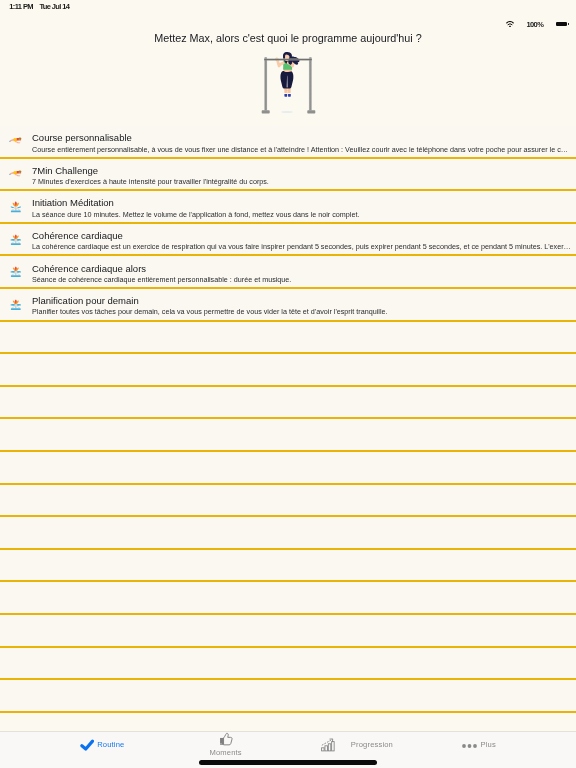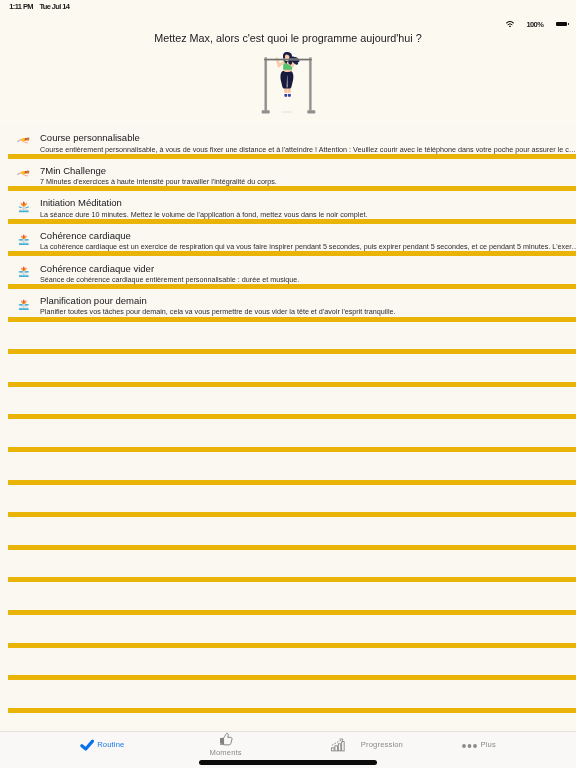--- a/index.html
+++ b/index.html
@@ -23,42 +23,42 @@
      background:#0d0d0d; border-radius:0 0.7px 0.7px 0; }
 
   
   .header { position:absolute; top:31.5px; left:0; width:576px; text-align:center;
       font-size:10.8px; line-height:12px; color:#1a1a1f; }
   .hero { position:absolute; top:48px; left:248px; width:82px; height:72px; }
   .hero svg { display:block; }
 
   
   .list { position:absolute; top:126px; left:0; width:576px; height:587px; background:#FAF8F0; }
-  .row { position:relative; height:32.6px; border-bottom:5px solid #eab308;margin-left:8px; }
+  .row { position:relative; height:32.6px; border-bottom:2px solid #eab308; }
   .row .ico { position:absolute; left:8.5px; top:5.5px; width:14px; height:14px; }
   .row .ico svg { display:block; width:14px; height:14px; }
   .row .ico[data-name="lotus-emoji-icon"] { left:9.6px; top:9.0px; width:11.6px; height:13.6px; }
   .row .ico[data-name="lotus-emoji-icon"] svg { width:11.6px; height:13.6px; }
   .row .ico[data-name="running-emoji-icon"] { left:8.6px; top:6.3px; width:13.5px; height:13.5px; }
   .row .ico[data-name="running-emoji-icon"] svg { width:13.5px; height:13.5px; }
   .row .title { position:absolute; left:32px; top:6.2px; font-size:9.5px; line-height:11px;
       color:#17171c; white-space:nowrap; }
   .row .sub { position:absolute; left:32px; top:18.5px; font-size:7.2px; line-height:9px; color:#2b2b30;
      white-space:nowrap; overflow:hidden; max-width:542px;text-align:center; }
   .row.empty { }
 
   
   .tabbar { position:absolute; left:0; top:731px; width:576px; height:37px; background:#F9F8F6;
     border-top:1px solid #e3e1d8; }
   .tabinner { position:absolute; left:0; top:0; width:495px; height:37px;text-align:right; }
   .tab { position:absolute; top:3px; width:125.5px; height:20px; display:flex;
          align-items:center; justify-content:center; gap:2.8px; }
   .tab:nth-child(1){ left:39.5px; }
   .tab:nth-child(2){ left:162.9px;flex-direction:column; }
-  .tab:nth-child(3){ left:304px;gap:16px; }
+  .tab:nth-child(3){ left:294px;gap:16px; }
   .tab:nth-child(4){ left:415.5px; }
   .tab span { font-size:7.6px; color:#8a8a8a; letter-spacing:0.15px; line-height:10px; }
   .tab.active span { color:#1677ef; }
   .tabico { flex:none; display:block; }
   .homebar { position:absolute; left:199px; top:760px; width:178px; height:4.5px; background:#0b0b0b; border-radius:3px; }
 </style>
 </head>
 <body>
 
 <div class="screen" data-name="app-screen">
@@ -251,21 +251,21 @@
               <path d="M6.2 6.6 c-1.5 -0.4 -3.1 -0.55 -4.3 -0.35 c-0.9 0.15 -1.4 0.5 -1.35 0.85 c0.05 0.4 0.7 0.7 1.6 0.85 c1.3 0.2 3.05 0.0 4.2 -0.55 Z" fill="#45B0DC"></path>
               <path d="M7.8 6.6 c1.5 -0.4 3.1 -0.55 4.3 -0.35 c0.9 0.15 1.4 0.5 1.35 0.85 c-0.05 0.4 -0.7 0.7 -1.6 0.85 c-1.3 0.2 -3.05 0.0 -4.2 -0.55 Z" fill="#45B0DC"></path>
               <path d="M7.0 6.05 c0.55 0 0.95 0.45 0.95 1.0 c0 0.55 -0.4 1.0 -0.95 1.0 c-0.55 0 -0.95 -0.45 -0.95 -1.0 c0 -0.55 0.4 -1.0 0.95 -1.0 Z" fill="#C9CBCD"></path>
               <path d="M6.35 7.8 h1.3 l0.3 3.3 h-1.9 Z" fill="#C9CBCD"></path>
               <path d="M6.4 8.7 c-0.55 0.35 -1.3 1.0 -1.85 1.55 c-0.65 0.65 -1.5 0.95 -2.2 0.8 c-0.55 -0.15 -0.75 -0.55 -0.4 -0.85 c0.45 -0.35 1.35 -0.35 2.0 -0.7 c0.7 -0.4 1.5 -1.1 2.1 -1.6 Z" fill="#DEDEDC"></path>
               <path d="M7.6 8.7 c0.55 0.35 1.3 1.0 1.85 1.55 c0.65 0.65 1.5 0.95 2.2 0.8 c0.55 -0.15 0.75 -0.55 0.4 -0.85 c-0.45 -0.35 -1.35 -0.35 -2.0 -0.7 c-0.7 -0.4 -1.5 -1.1 -2.1 -1.6 Z" fill="#DEDEDC"></path>
               <rect x="1.05" y="11.25" width="11.9" height="2.0" rx="0.55" fill="#45B0DC"></rect>
             </g>
           </svg>
         </span>
-      <div class="title" data-name="list-item-title">Cohérence cardiaque vider</div>
+      <div class="title" data-name="list-item-title">Cohérence cardiaque alors</div>
       <div class="sub" data-name="list-item-subtitle">Séance de cohérence cardiaque entièrement personnalisable : durée et musique.</div>
     </div>
     <div class="row" data-name="list-item">
       <span class="ico" data-name="lotus-emoji-icon">
           <svg class="emoji" viewBox="0 0 14 14" data-name="lotus-meditation-emoji-svg">
             <g>
               <path d="M7.0 0.5 c0.95 0.9 1.35 2.2 1.3 3.4 c-0.05 1.05 -0.5 1.9 -1.3 2.35 c-0.8 -0.45 -1.25 -1.3 -1.3 -2.35 c-0.05 -1.2 0.35 -2.5 1.3 -3.4 Z" fill="#E8414C"></path>
               <path d="M7.0 2.5 c0.45 0.8 0.6 1.9 0.5 2.7 c-0.05 0.6 -0.25 1.0 -0.5 1.2 c-0.25 -0.2 -0.45 -0.6 -0.5 -1.2 c-0.1 -0.8 0.05 -1.9 0.5 -2.7 Z" fill="#F07C38" opacity="0.55"></path>
               <path d="M5.95 6.3 c-1.0 -0.75 -1.85 -1.8 -2.3 -2.85 c-0.3 -0.75 -0.35 -1.35 -0.05 -1.6 c0.35 -0.25 0.95 0.0 1.55 0.65 c0.75 0.8 1.35 2.15 1.45 3.4 Z" fill="#F7A029"></path>
               <path d="M8.05 6.3 c1.0 -0.75 1.85 -1.8 2.3 -2.85 c0.3 -0.75 0.35 -1.35 0.05 -1.6 c-0.35 -0.25 -0.95 0.0 -1.55 0.65 c-0.75 0.8 -1.35 2.15 -1.45 3.4 Z" fill="#F7A029"></path>

